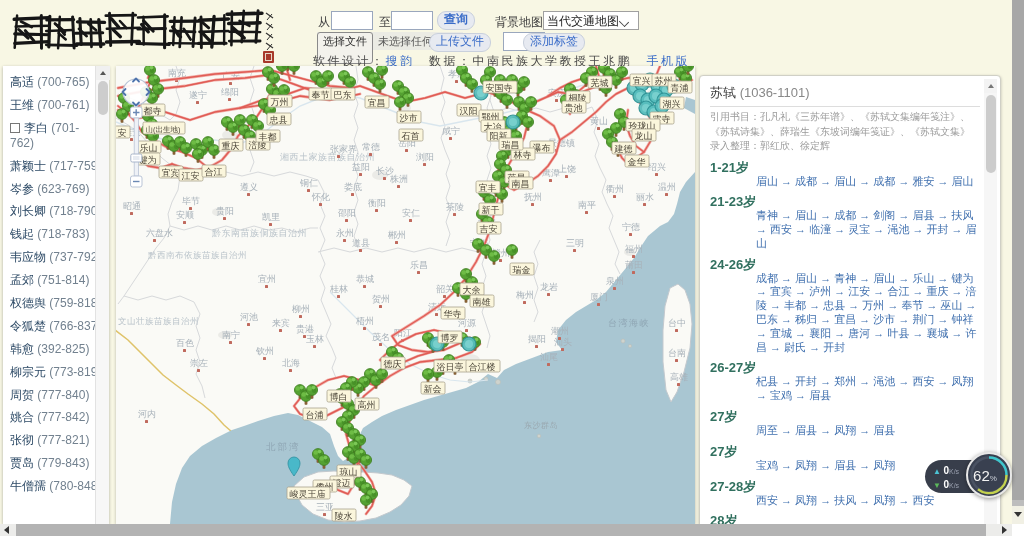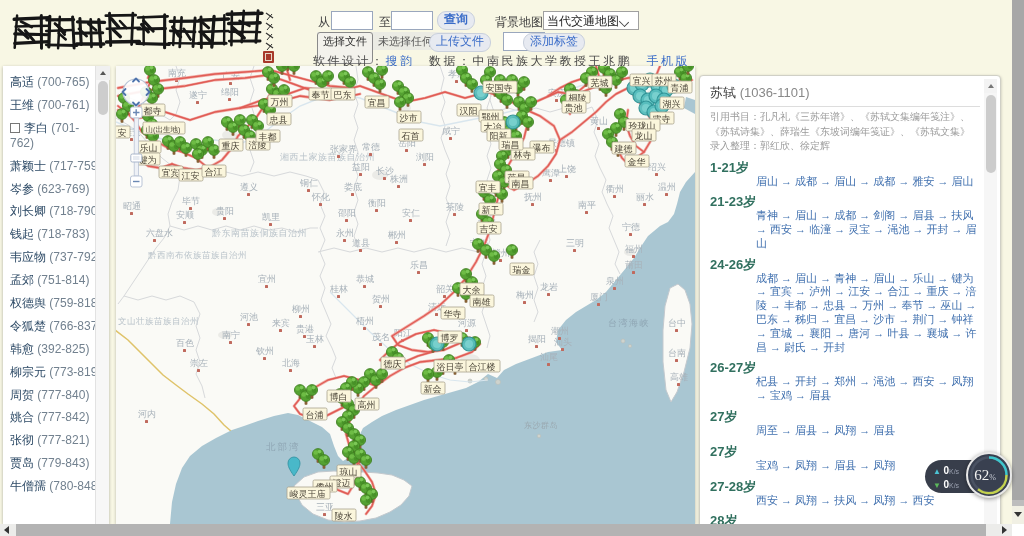--- a/index.html
+++ b/index.html
@@ -44,21 +44,21 @@
 #vscroll .btn { position:absolute; left:0; top:506px; width:12px; height:18px; background:#f1f0e4; }
 #vscroll .btn:after { content:""; position:absolute; left:2px; top:6px; border:4px solid transparent; border-top:5px solid #333; border-bottom:none; }
 #hscroll { position:absolute; left:0; top:524px; width:1012px; height:12px; background:#ececea; }
 #hscroll .thumb { position:absolute; left:16px; top:0; width:970px; height:12px; background:#b3b3b3; }
 #hscroll .lbtn:after { content:""; position:absolute; left:4px; top:2px; border:4px solid transparent; border-right:5px solid #333; border-left:none; }
 #hscroll .rbtn:after { content:""; position:absolute; left:1002px; top:2px; border:4px solid transparent; border-left:5px solid #333; border-right:none; }
 #corner { position:absolute; left:1012px; top:524px; width:12px; height:12px; background:#fff; }
 #widget { position:absolute; left:925px; top:452px; width:100px; height:48px; }
 #wpill { position:absolute; left:0; top:8px; width:80px; height:33px; background:rgba(41,47,61,0.93); border-radius:17px; }
 #wcirc { position:absolute; left:41px; top:0px; width:46px; height:46px; border-radius:50%; background:#394050; border:2px solid #e8e8e8; box-shadow:0 1px 4px rgba(0,0,0,.4); }
-#wnum { position:absolute; left:0; top:13px; width:34px; text-align:center; font-size:15px; color:#f2f2f2;font-family:Liberation Serif, serif; }
+#wnum { position:absolute; left:0; top:13px; width:34px; text-align:center; font-size:15px; color:#f2f2f2; }
 #wnum small { font-size:8px; color:#c9cdd6; }
 .wrow { position:absolute; left:8px; font-size:9px; color:#fff; }
 .wrow .u { color:#4cc3d4; font-size:8px; }
 .wrow .d { color:#5cb85c; font-size:8px; }
 .wrow b { font-size:10px; }
 .wrow small { font-size:7px; color:#9aa1b0; }
 svg text { font-family:"Liberation Sans",sans-serif; }
 </style></head>
 <body>
 <div id="title"><svg width="275" height="62" viewBox="0 0 275 62">

